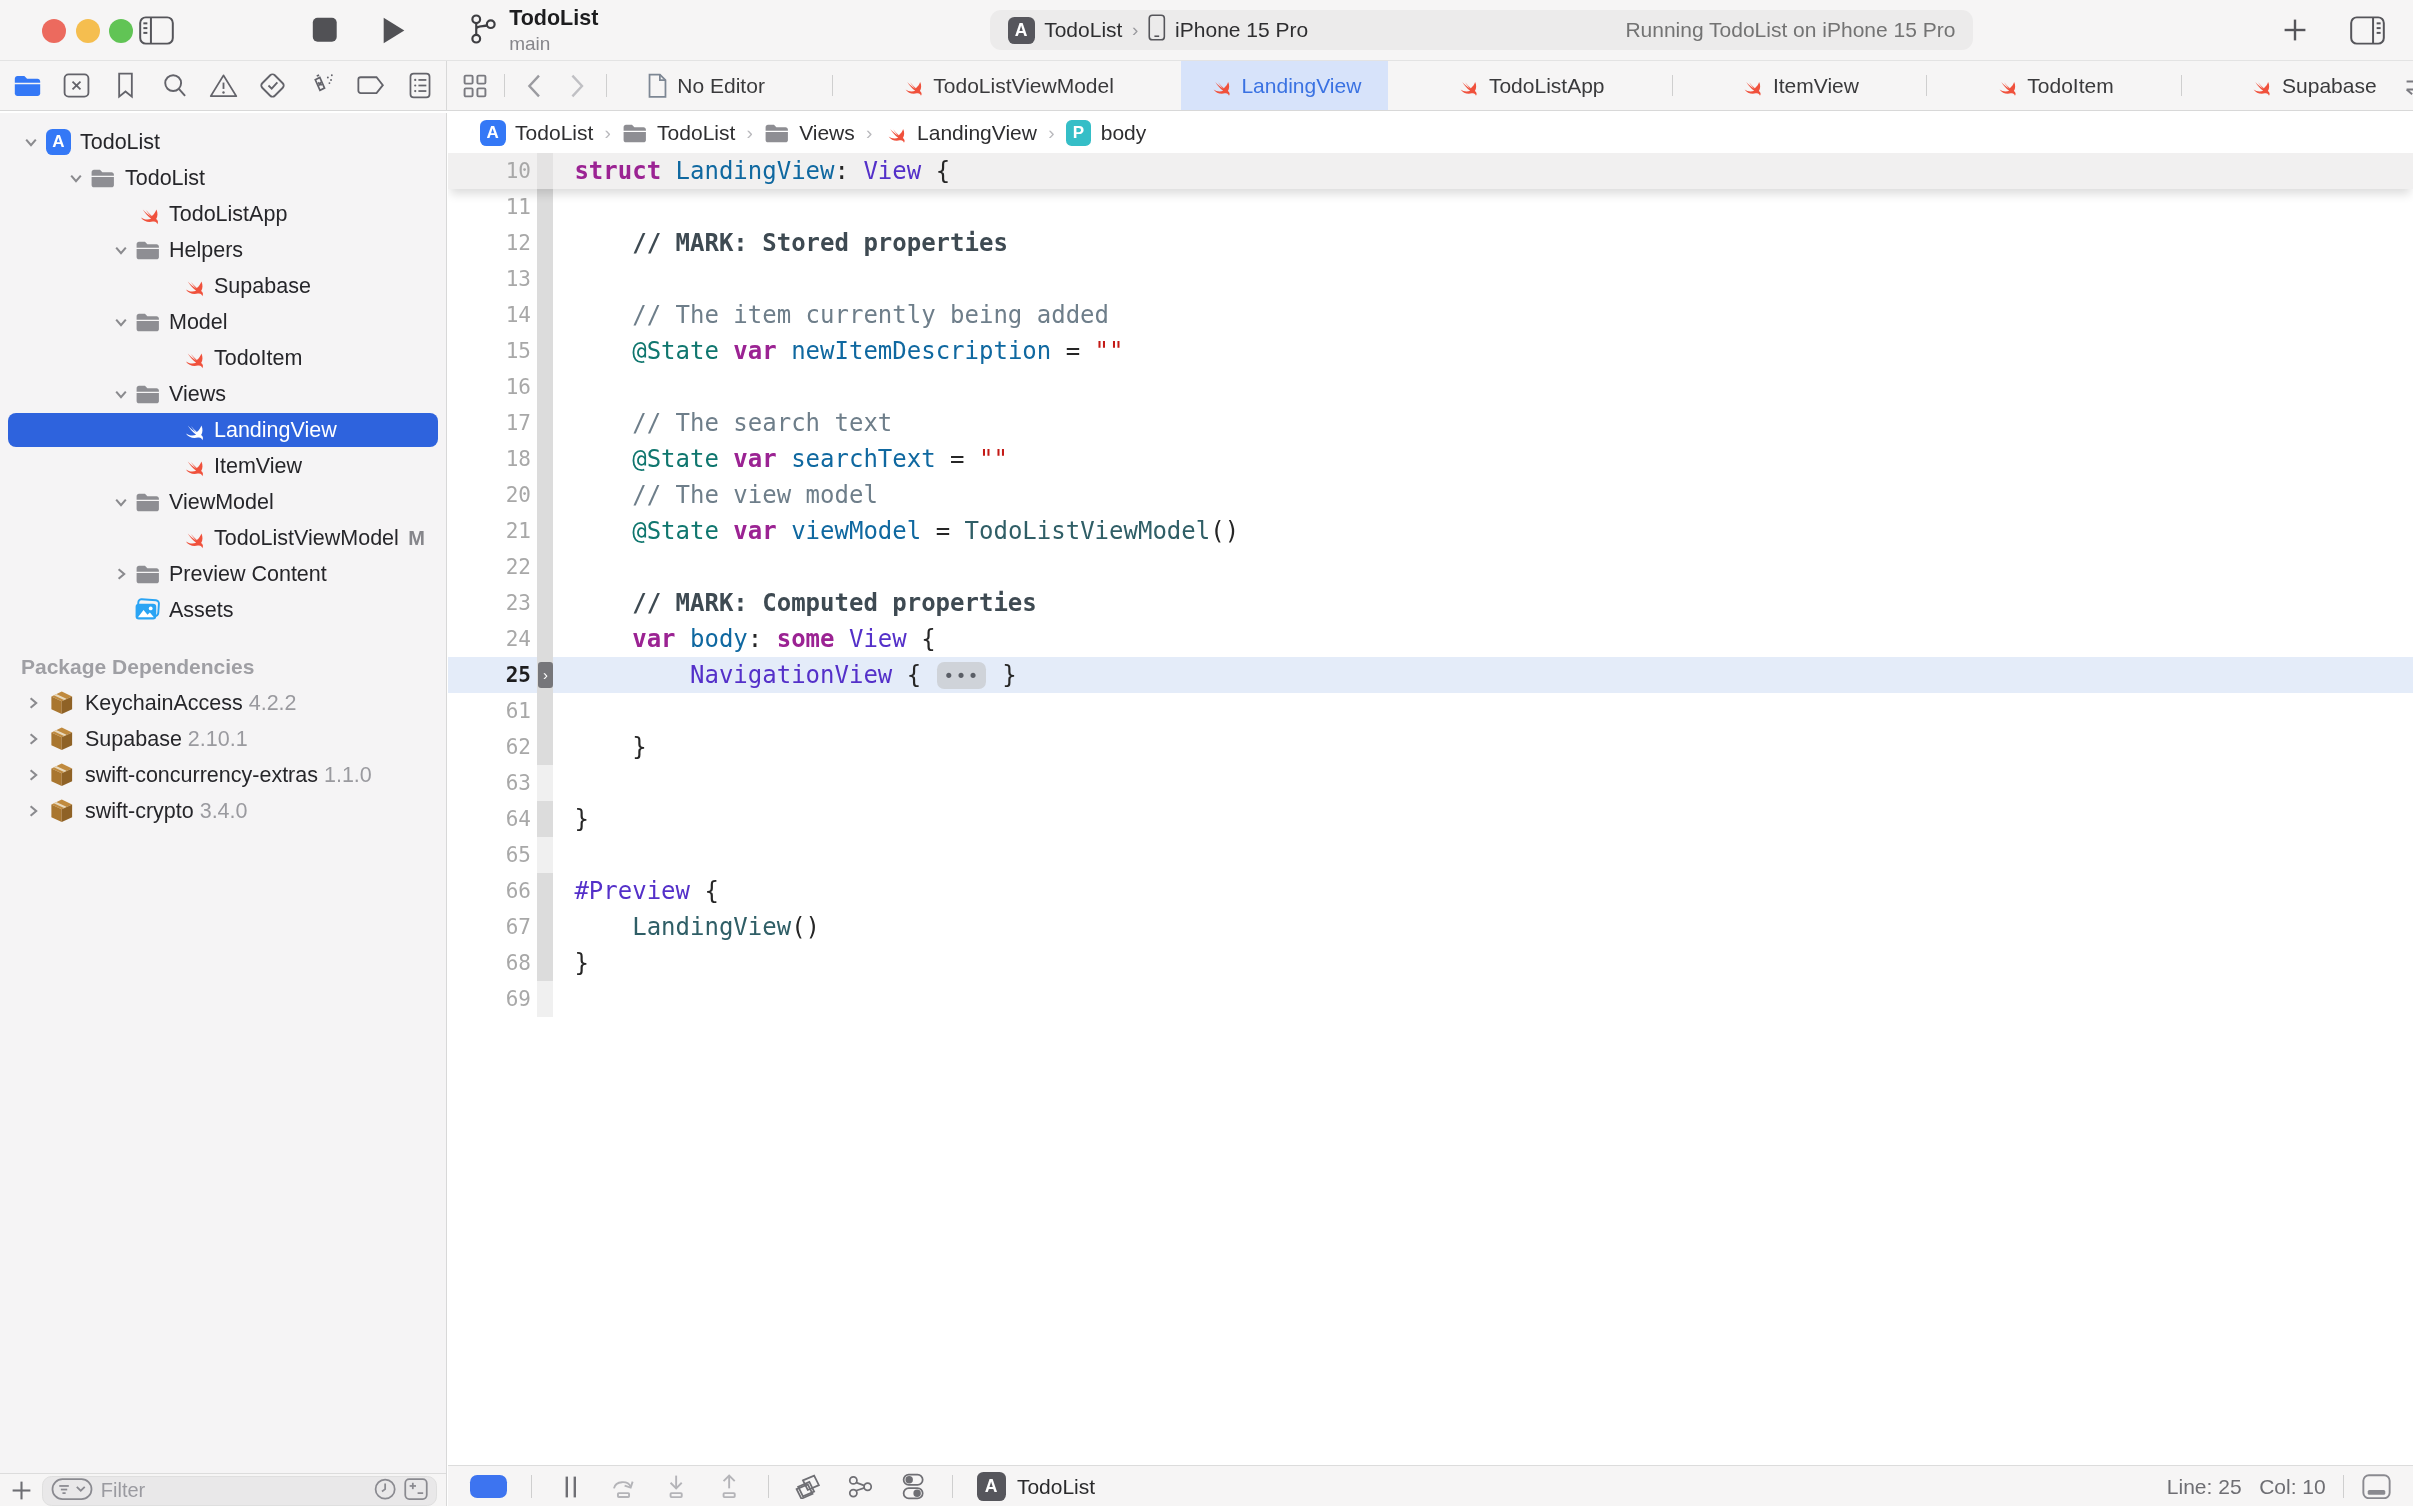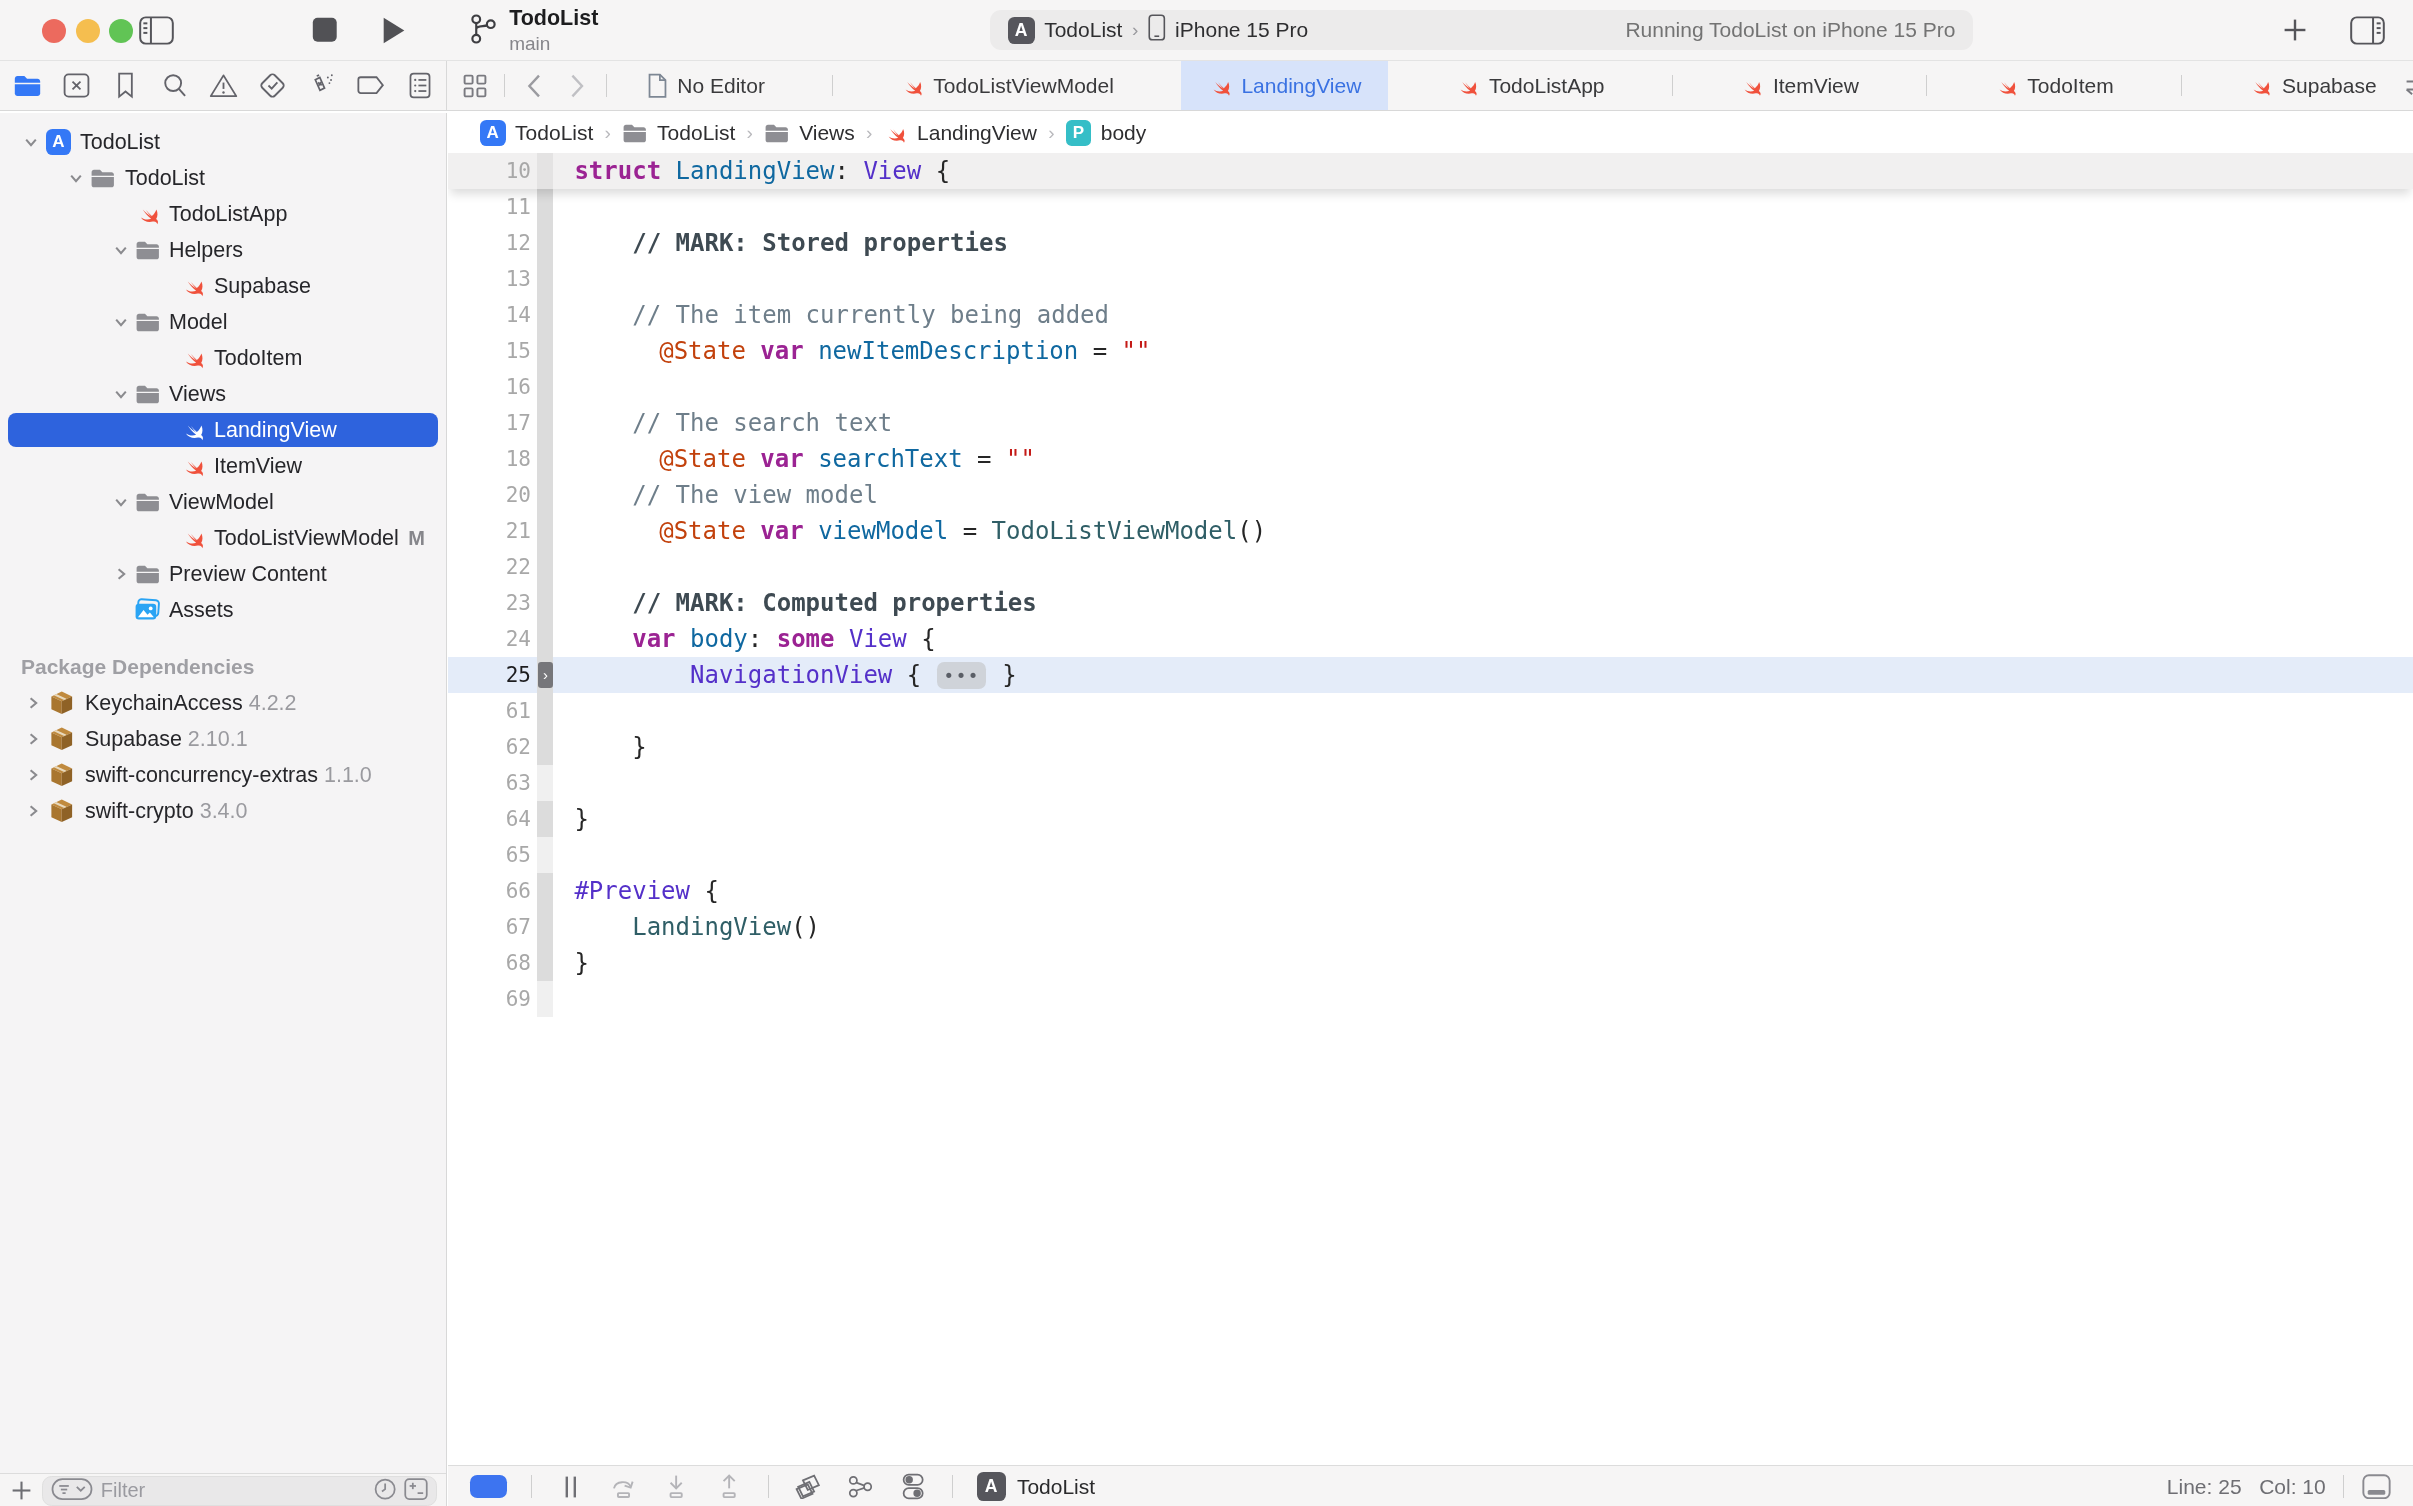--- a/index.html
+++ b/index.html
@@ -68,31 +68,31 @@
   .crumb-chev { color:#B9B9BD; font-size:19px; }
   .crumb .appicon.blue, .crumb .pbadge { width:25.5px; height:25.5px; font-size:17px; }
 
   
   .code { position:absolute; left:0; top:40px; right:0; bottom:42px; overflow:hidden; background:#fff;
           font-family:"DejaVu Sans Mono", monospace; font-size:24px; }
   .cline { position:relative; height:36px; display:flex; align-items:center; }
   .cline.sticky { background:#F1F0F0; box-shadow:0 6.4px 9.6px -1.6px rgba(0,0,0,0.14); position:relative; z-index:2; }
   .cline.selected { background:#E4ECF9; }
   .gut { width:83px; flex:none; text-align:right; font-size:21px; color:#A8A8A8; }
-  .cline.selected .gut { color:#1D1D1F; }
+  .cline.selected .gut { color:#1D1D1F;font-weight:bold; }
   .rib { width:16px; flex:none; align-self:stretch; margin-left:6.4px; position:relative; }
   .rib.light { background:#F0F0F0; }
   .rib.dark  { background:#DCDCDC; }
   .cline.sticky .rib { background:#E4E3E3; }
   .foldmark { position:absolute; left:0.8px; top:4.8px; width:14.4px; height:26px; background:#76767A; border-radius:3.2px; color:#fff; font-size:15px; display:flex; align-items:center; justify-content:center; font-family:"Liberation Sans",sans-serif; }
   .ctext { padding-left:21px; white-space:pre; }
   .tok-kw  { color:#9B2393; font-weight:bold; }
   .tok-typ { color:#0F68A0; }
   .tok-pur { color:#5430C9; }
-  .tok-att { color:#c2410c;margin-left:27px; }
+  .tok-att { color:#0f766e; }
   .tok-cls { color:#2F5E66; }
   .tok-str { color:#C41A16; }
   .tok-com { color:#6E7E8A; }
   .tok-mark{ color:#3E4A52; font-weight:bold; }
   .tok-pln { color:#262626; }
   .fold-pill { display:inline-flex; align-items:center; justify-content:center; width:49px; height:27px; background:#CFD3D9; border-radius:7.2px; color:#5A5E66; font-size:17.6px; letter-spacing:1.6px; vertical-align:middle; margin:0 1.6px; }
 
   
   .debugbar { position:absolute; left:0; bottom:0; right:0; height:42px; background:#F6F5F5; border-top:0.8px solid #DCDCDC; display:flex; align-items:center; padding:0 22.3px; gap:24px; color:#6F6F74; }
   .bp-toggle { width:37px; height:22.3px; background:#3D74F0; border-radius:7.2px; }

